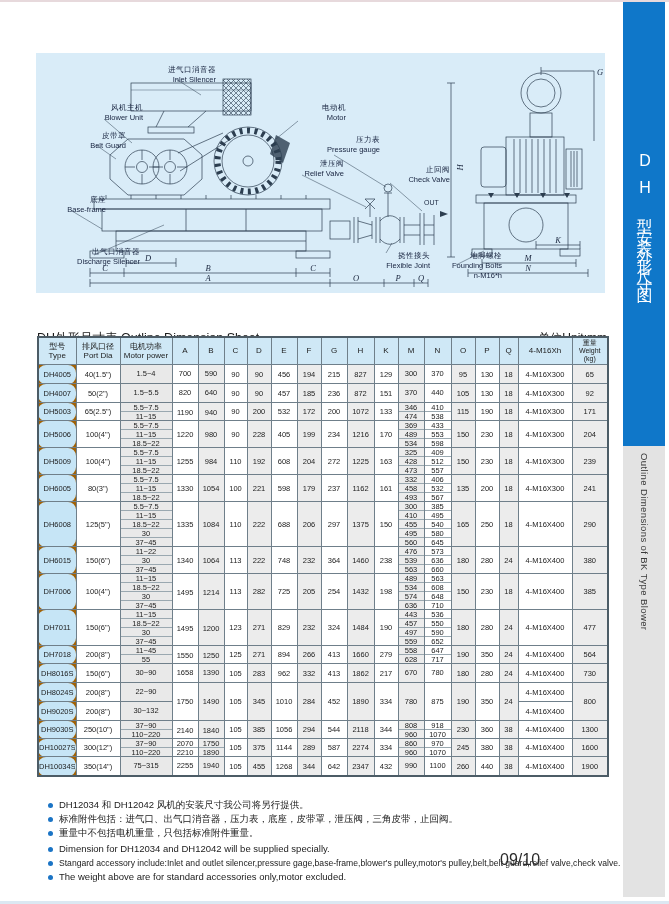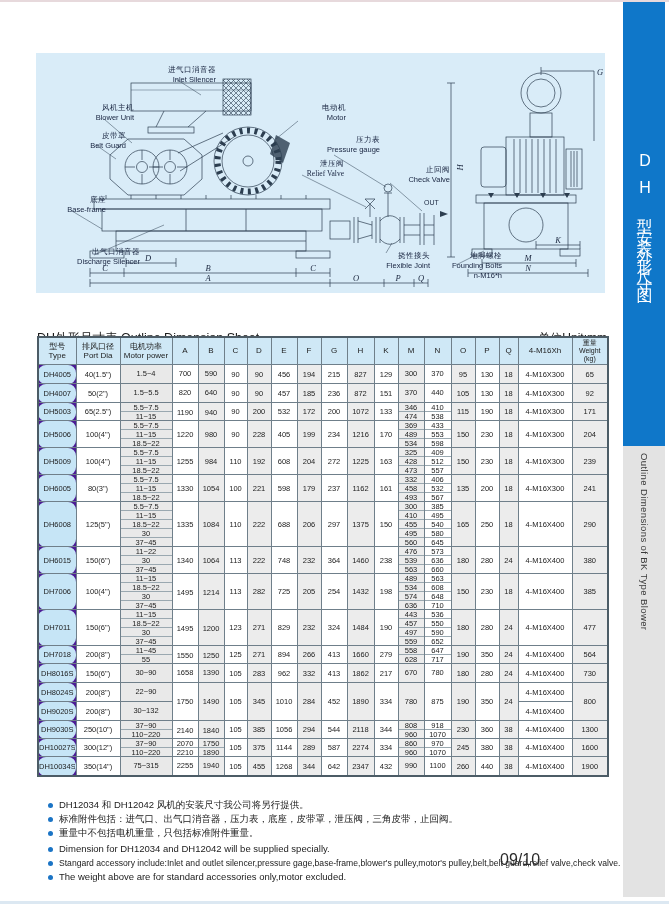--- a/index.html
+++ b/index.html
@@ -17,21 +17,21 @@
   .dim{font-family:"Liberation Serif",serif;font-style:italic;font-size:8.5px;fill:#1c2840;}
 
   
   .sheet-head{position:absolute;left:37px;top:311px;width:570px;display:flex;
               justify-content:space-between;align-items:baseline;}
   .sheet-title{font-size:12.5px;color:#1a1a1a;margin-top:19px;}
   .unit-label{font-size:12px;color:#1a1a1a;}
 
   
   .dim-table{position:absolute;left:37px;top:336px;border-collapse:collapse;table-layout:fixed;
-             width:570px;background:#4c1d95;padding-left:37px;}
+             width:570px;background:#a16207;padding-left:37px;}
   .dim-table th,.dim-table td{border:1px solid #6f7f8a;padding:0;text-align:center;
              vertical-align:middle;font-size:7.5px;color:#1c1c1c;overflow:hidden;}
   .dim-table{border:2px solid #4c5c66;}
   .dim-table th{background:#cfe8f6;font-weight:normal;font-size:8px;line-height:1.15;height:26px;}
   .dim-table th.wt-h div{font-size:7px;line-height:1.1;}
   .dim-table td.col-type{background:#c6e5f6;border-radius:8px;}
   .dim-table td.cg{background:#ececec;}
   .dim-table td.cw{background:#ffffff;}
   .dim-table td.col-power{background:#e9e9e9;}
   .sub{height:8px;line-height:9px;font-size:7.5px;}
@@ -159,37 +159,37 @@
         <text class="dim" x="492" y="208" text-anchor="middle">M</text>
         <text class="dim" x="492" y="218" text-anchor="middle">N</text>
         <text class="dim" x="388" y="152" style="font-size:7px;font-style:normal;font-family:'Liberation Sans',sans-serif">OUT</text>
       </g>
     </svg>
 
     <div class="dlabel" style="left:70px;top:12px;width:110px;">
       <div class="cn">进气口消音器</div>
       <div>Inlet Silencer</div>
     </div>
-    <div class="dlabel" style="left:6px;top:50px;width:92px;">
+    <div class="dlabel" style="left:15px;top:50px;width:92px;">
       <div class="cn">风机主机</div>
       <div>Blower Unit</div>
     </div>
     <div class="dlabel" style="left:10px;top:78px;width:80px;">
       <div class="cn">皮带罩</div>
       <div>Belt Guard</div>
     </div>
     <div class="dlabel" style="left:240px;top:50px;width:70px;">
       <div class="cn">电动机</div>
       <div>Motor</div>
     </div>
     <div class="dlabel" style="left:250px;top:82px;width:94px;">
       <div class="cn">压力表</div>
       <div>Pressure gauge</div>
     </div>
-    <div class="dlabel" style="left:226px;top:106px;width:82px;font-family:Liberation Serif, serif;">
+    <div class="dlabel" style="left:226px;top:106px;width:82px;">
       <div class="cn">泄压阀</div>
       <div>Relief Valve</div>
     </div>
     <div class="dlabel" style="left:332px;top:112px;width:82px;">
       <div class="cn">止回阀</div>
       <div>Check Valve</div>
     </div>
     <div class="dlabel" style="left:0px;top:142px;width:70px;">
       <div class="cn">底座</div>
       <div>Base-frame</div>

